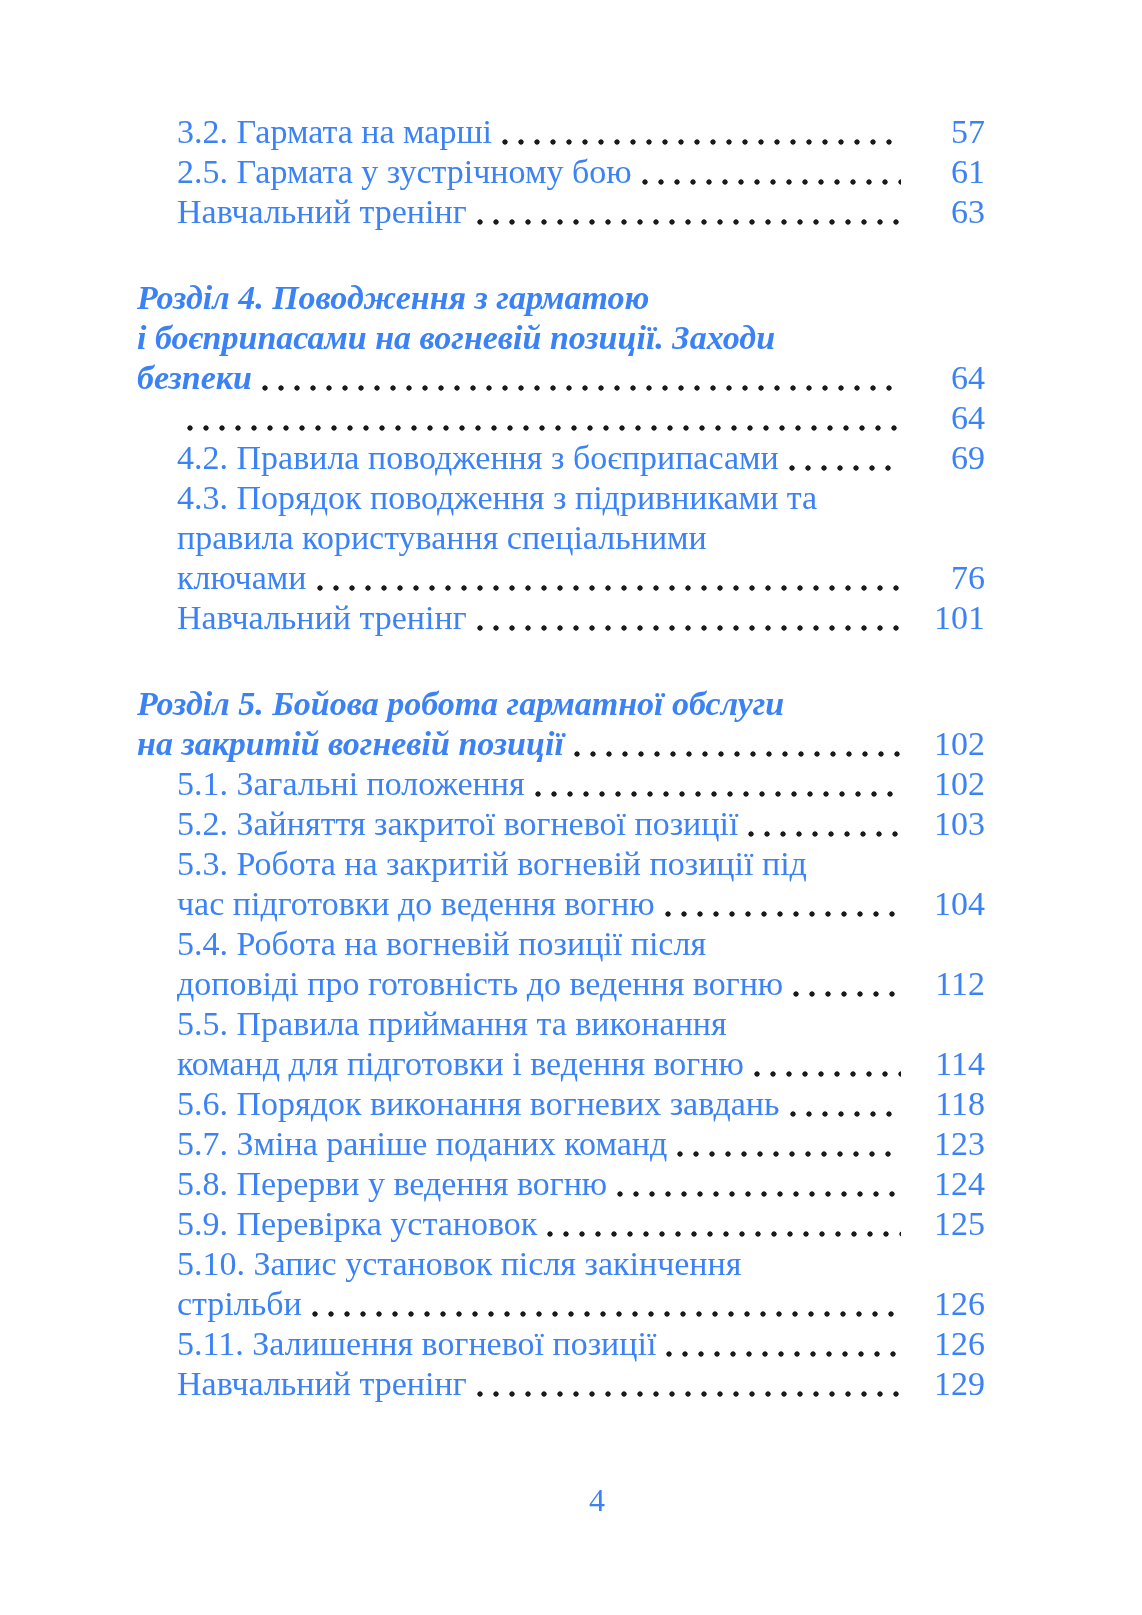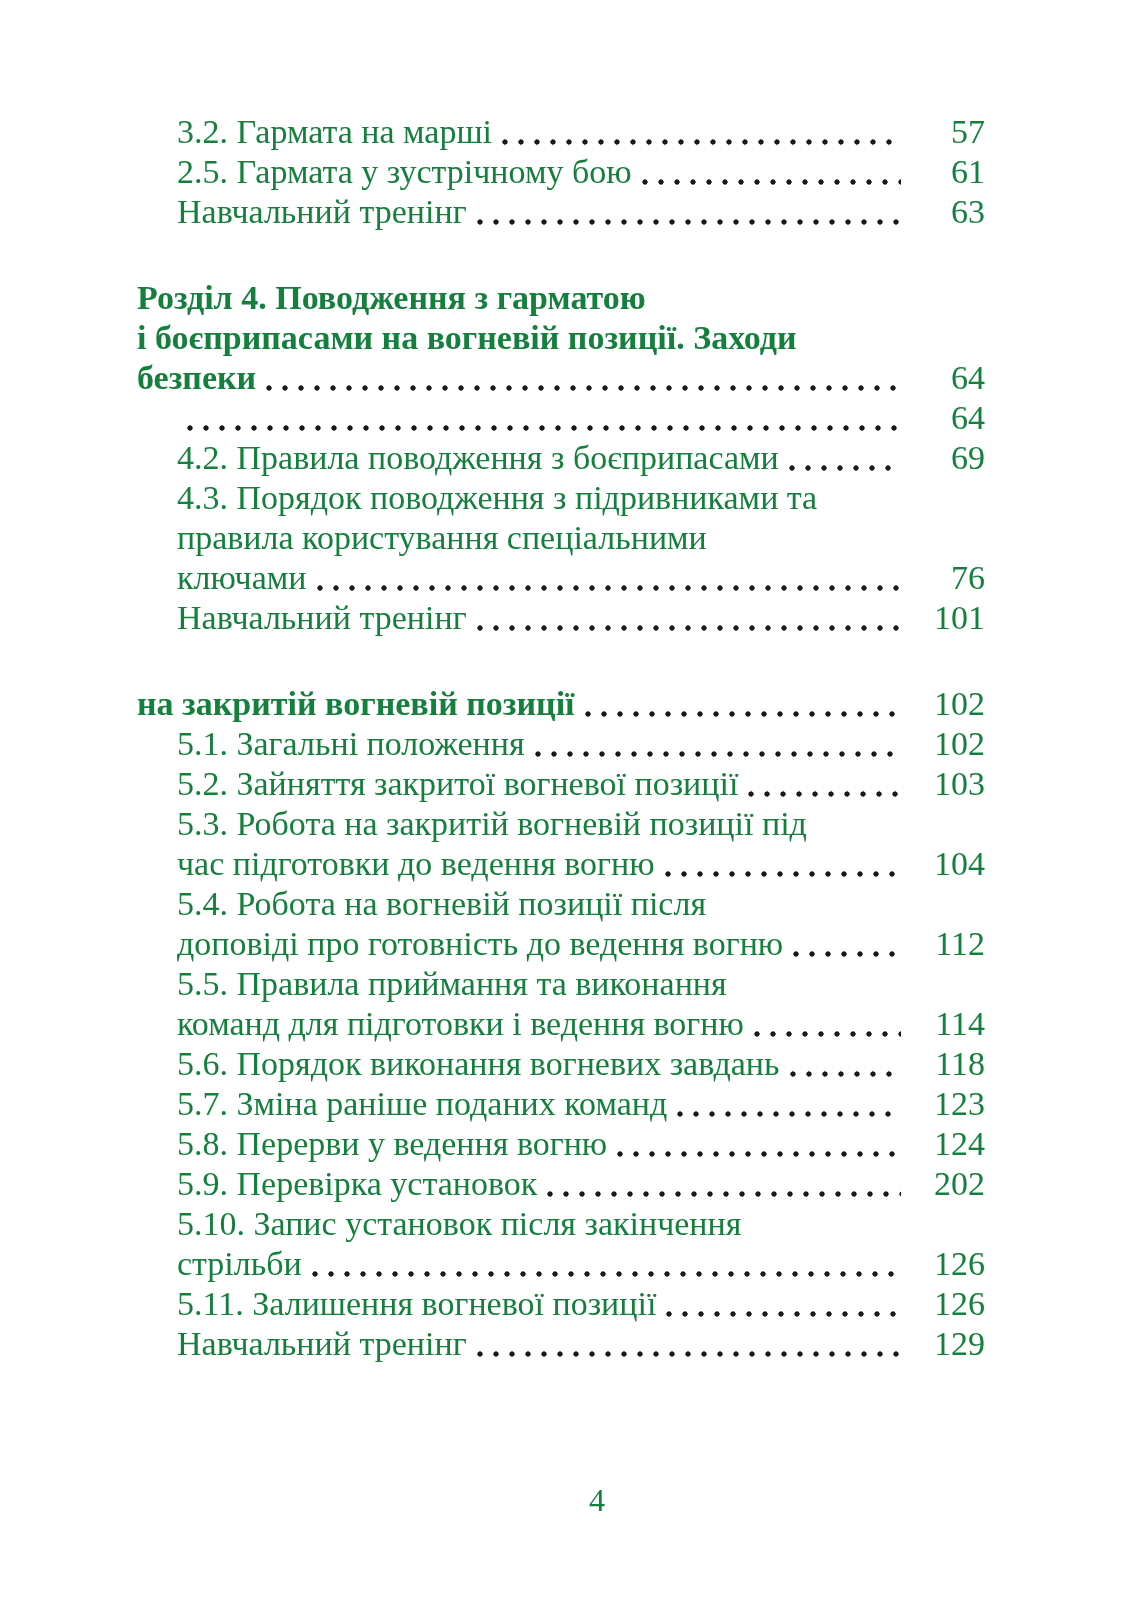--- a/index.html
+++ b/index.html
@@ -5,39 +5,40 @@
   html, body {
     margin: 0;
     padding: 0;
     background: #ffffff;
   }
   .page {
     position: relative;
     width: 1142px;
     height: 1615px;
     background: #ffffff;
-    color: #15803d;
+    color: #3b82f6;
     font-family: "Liberation Serif", serif;
     overflow: hidden;
   }
   .toc {
     position: absolute;
     left: 137px;
     top: 112px;
     width: 848px;
   }
   .entry {
     font-size: 34px;
     line-height: 40px;
   }
   .entry.gap {
     margin-top: 46px;
   }
   .entry.chapter .text {
     font-weight: bold;
+    font-style: italic;
   }
   .entry.sub {
     padding-left: 40px;
   }
   .line {
     display: block;
   }
   .lastline {
     display: flex;
     align-items: baseline;
@@ -132,20 +133,21 @@
         </div>
       </div>
       <div class="entry sub">
         <div class="line lastline">
           <span class="text">Навчальний тренінг</span>
           <span class="leader"></span>
           <span class="page-num">101</span>
         </div>
       </div>
       <div class="entry chapter gap">
+        <div class="line"><span class="text">Розділ 5. Бойова робота гарматної обслуги</span></div>
         <div class="line lastline">
           <span class="text">на закритій вогневій позиції</span>
           <span class="leader"></span>
           <span class="page-num">102</span>
         </div>
       </div>
       <div class="entry sub">
         <div class="line lastline">
           <span class="text">5.1. Загальні положення</span>
           <span class="leader"></span>
@@ -201,21 +203,21 @@
         <div class="line lastline">
           <span class="text">5.8. Перерви у ведення вогню</span>
           <span class="leader"></span>
           <span class="page-num">124</span>
         </div>
       </div>
       <div class="entry sub">
         <div class="line lastline">
           <span class="text">5.9. Перевірка установок</span>
           <span class="leader"></span>
-          <span class="page-num">202</span>
+          <span class="page-num">125</span>
         </div>
       </div>
       <div class="entry sub">
         <div class="line"><span class="text">5.10. Запис установок після закінчення</span></div>
         <div class="line lastline">
           <span class="text">стрільби</span>
           <span class="leader"></span>
           <span class="page-num">126</span>
         </div>
       </div>

